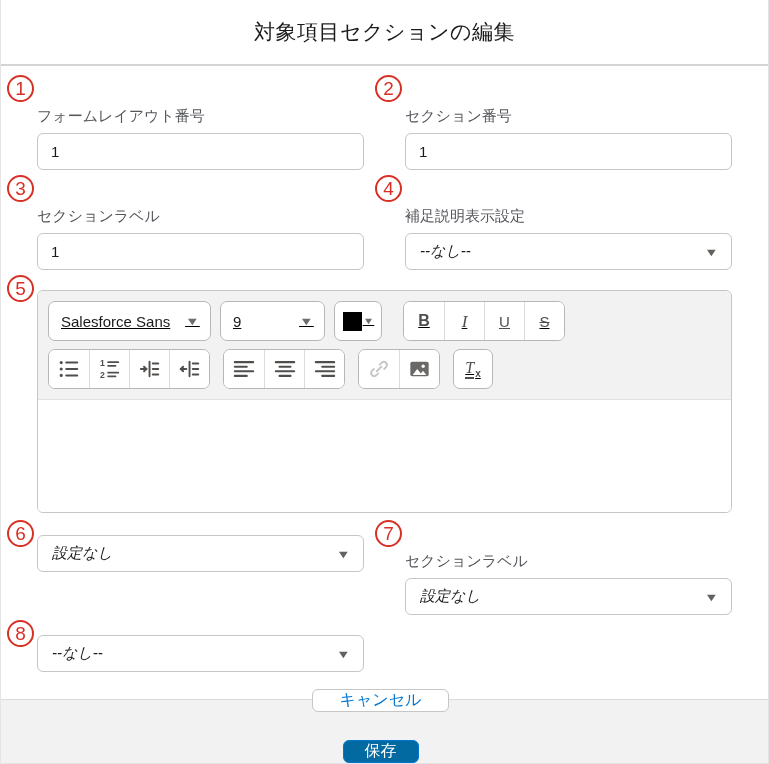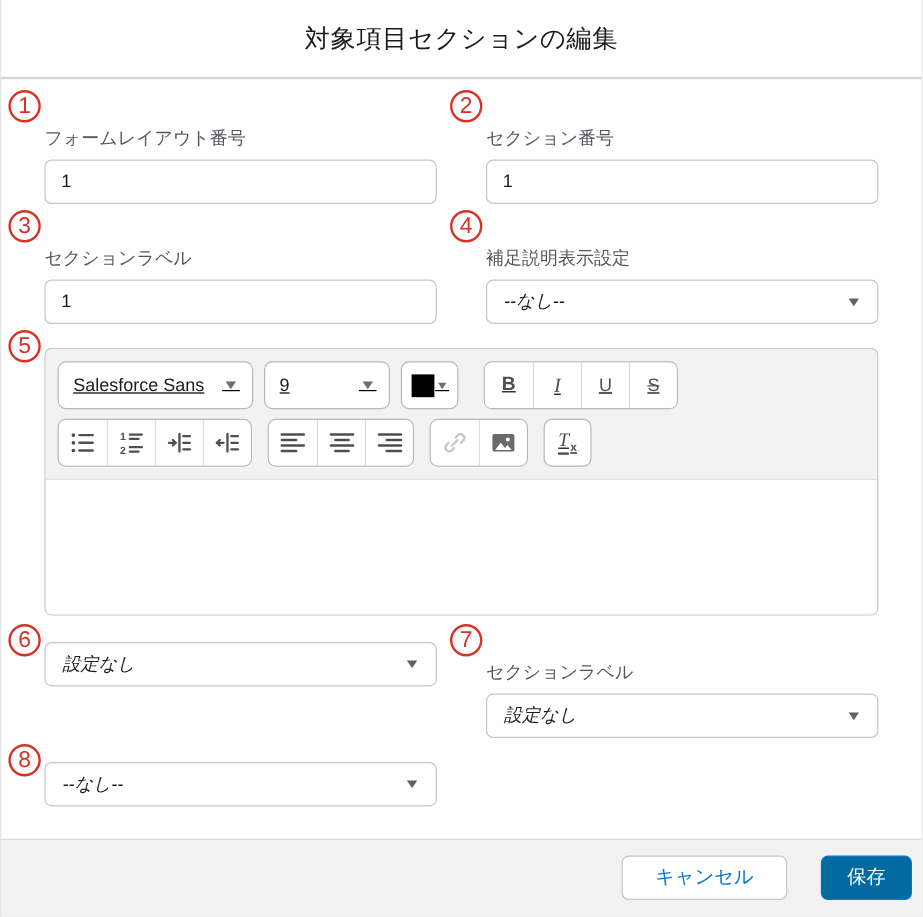--- a/index.html
+++ b/index.html
@@ -97,21 +97,21 @@
   .tx-x { font-size:10px; font-weight:700; margin-left:1px; line-height:1; }
 
   .rte-body { height:112px; background:#fff; }
 
   .icon-svg { display:block; }
 
   
   .modal-footer {
     position:absolute; left:0; right:0; bottom:0; height:64px;
     background:#f3f2f2; border-top:1px solid #dcdcdc;
-    display:flex; align-items:center; justify-content:flex-end; padding-right:8px; gap:28px;
+    display:flex; align-items:center; justify-content:flex-end; padding-right:8px; gap:28px;flex-direction:column;
   }
   .btn { height:37px; border-radius:6px; font-size:16px; cursor:pointer; font-family:inherit; }
   .btn-cancel { background:#fff; border:1px solid #c6c6c6; color:#0176d3; padding:0 27px; }
   .btn-save  { background:#0369a1; border:1px solid #0176d3; color:#fff; padding:0 21px; }
 </style>
 </head>
 <body>
 
 <div class="modal">
 

